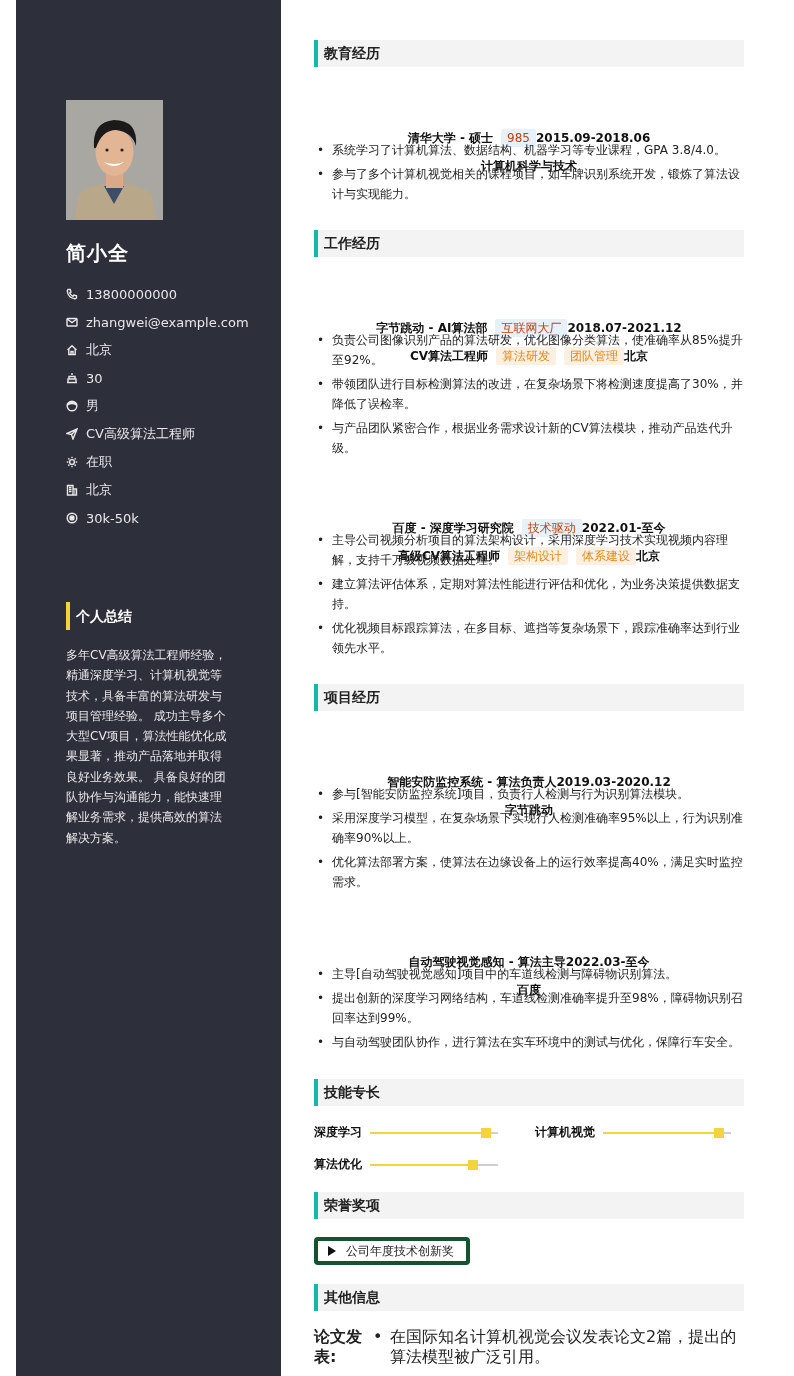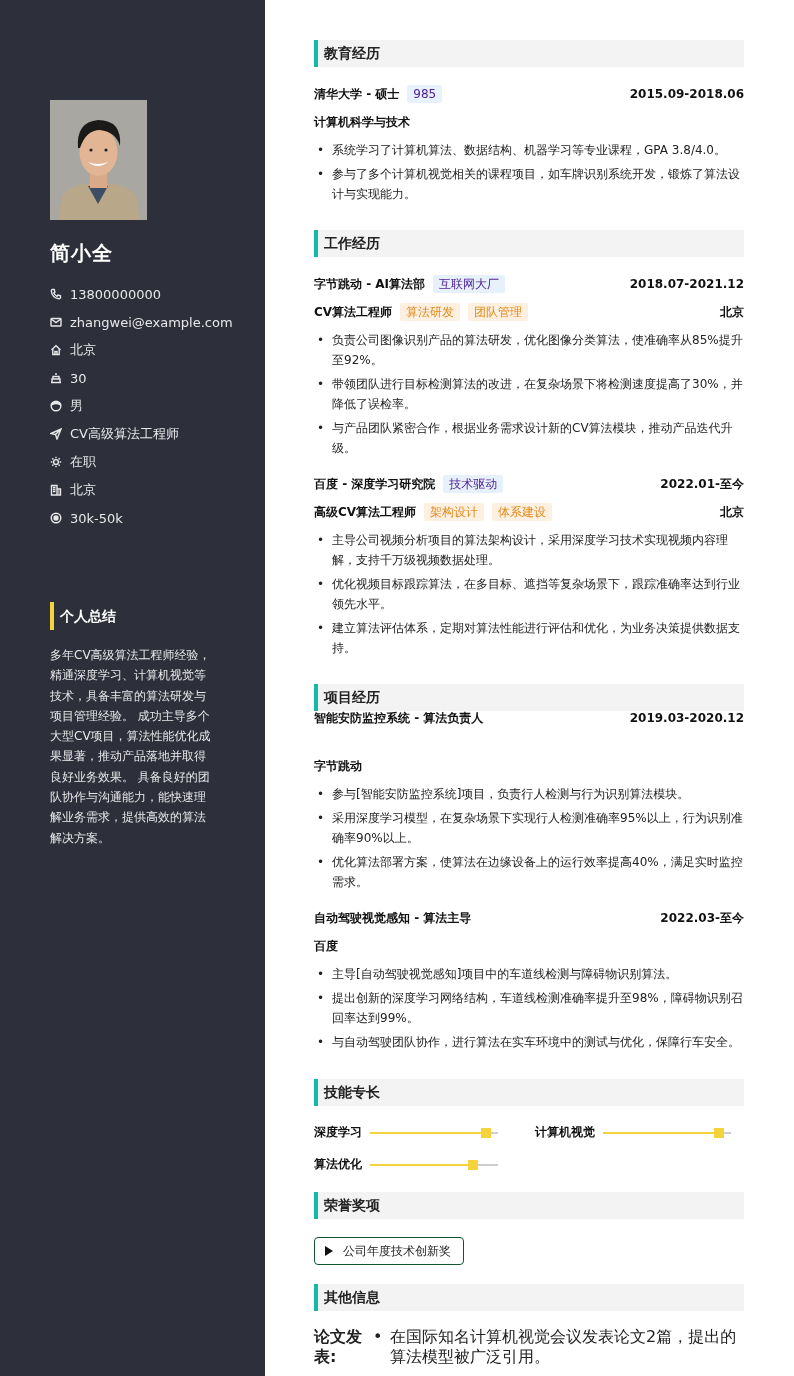--- a/index.html
+++ b/index.html
@@ -1,46 +1,46 @@
 <!DOCTYPE html>
 <html><head>
 <meta charset="utf-8">
 <style>
   * { box-sizing: border-box; margin: 0; padding: 0; }
   html, body { width: 794px; height: 1376px; overflow: hidden; background: #ffffff; }
   body { font-family: "DejaVu Sans", "Liberation Sans", sans-serif; color: #222; position: relative; }
 
-  .sidebar { position: absolute; left: 0; top: 0; width: 265px; height: 1376px; background: #2d2f3b; color: #e8e8ea; }
+  .sidebar { position: absolute; left: 16px; top: 0; width: 265px; height: 1376px; background: #2d2f3b; color: #e8e8ea; }
   .avatar { position: absolute; left: 50px; top: 100px; width: 97px; height: 120px; background: #8a8a85; overflow: hidden; }
   .name { position: absolute; left: 50px; top: 240px; font-size: 20px; font-weight: bold; color: #fff; letter-spacing: 1px; }
   .contact-list { position: absolute; left: 50px; top: 280px; list-style: none; }
   .contact-item { height: 28px; display: flex; align-items: center; font-size: 13px; color: #e8e8ea; }
   .contact-item .ic { width: 12px; height: 12px; margin-right: 8px; display: inline-flex; align-items: center; justify-content: center; }
   .contact-item svg { width: 12px; height: 12px; stroke: #e8e8ea; fill: none; stroke-width: 1.4; }
 
   .summary-title { position: absolute; left: 50px; top: 602px; height: 28px; border-left: 4px solid #f5d33c; padding-left: 6px; line-height: 28px; font-size: 14px; font-weight: bold; color: #fff; }
   .summary-text { position: absolute; left: 50px; top: 645px; width: 165px; font-size: 12px; line-height: 20.3px; color: #e8e8ea; word-break: break-all; }
 
   .main { position: absolute; left: 314px; top: 0; width: 430px; }
   .sec-title { position: absolute; left: 0; width: 430px; height: 27px; background: #f3f3f3; border-left: 4px solid #14b8a6; padding-left: 6px; line-height: 27px; font-size: 14px; font-weight: bold; color: #222; }
-  .row { position: absolute; left: 0; width: 430px; display: flex; align-items: center; justify-content: space-between; font-size: 12px; font-weight: bold; color: #111; height: 20px; }
+  .row { position: absolute; left: 0; width: 430px; display: flex; align-items: center; justify-content: center; font-size: 12px; font-weight: bold; color: #111; height: 20px; margin-top: 44px; }
   .row .l { display: flex; align-items: center; }
   .tag { display: inline-block; font-size: 12px; font-weight: normal; padding: 0 6px; height: 18px; line-height: 18px; border-radius: 2px; margin-left: 8px; }
-  .tag.blue { background: #e6f1fc; color: #4c1d95; }
+  .tag.blue { background: #e6f1fc; color: #c2410c; }
   .tag.orange { background: #fdf0e1; color: #e08a1e; }
   .bullets { position: absolute; left: 0; width: 430px; list-style: none; font-size: 12px; line-height: 20px; color: #222; }
   .bullets li { position: relative; padding-left: 18px; margin-bottom: 4px; }
   .bullets li::before { content: "•"; position: absolute; left: 3px; top: 0; color: #222; }
 
   .skill { position: absolute; display: flex; align-items: center; font-size: 12px; font-weight: bold; color: #111; }
   .skill .bar { position: relative; width: 128px; height: 2px; background: #cfcfcf; margin-left: 8px; }
   .skill .fill { position: absolute; left: 0; top: 0; height: 2px; background: #f5d33c; }
   .skill .knob { position: absolute; top: -4px; width: 10px; height: 10px; background: #f5d33c; }
 
-  .award { position: absolute; left: 0; height: 28px; border: 1px solid #14532d; border-radius: 4px; display: flex; align-items: center; padding: 0 12px 0 10px; font-size: 12px; color: #222; background: #fff; }
+  .award { position: absolute; left: 0; height: 28px; border: 4px solid #14532d; border-radius: 4px; display: flex; align-items: center; padding: 0 12px 0 10px; font-size: 12px; color: #222; background: #fff; }
   .award .tri { width: 0; height: 0; border-left: 8px solid #111; border-top: 5px solid transparent; border-bottom: 5px solid transparent; margin-right: 10px; }
 
   .other { position: absolute; left: 0; width: 430px; display: flex; font-size: 16px; color: #222; }
   .other .k { font-weight: bold; width: 58px; line-height: 20px; flex-shrink: 0; }
   .other ul { list-style: none; flex: 1; }
   .other li { position: relative; padding-left: 18px; line-height: 20px; }
   .other li::before { content: "•"; position: absolute; left: 1px; top: 0; }
 </style>
 </head>
 <body>
@@ -196,27 +196,27 @@
   <div class="row" style="top:502px">
     <span class="l">
       <span>高级CV算法工程师</span>
       <span class="tag orange">架构设计</span>
       <span class="tag orange">体系建设</span>
     </span>
     <span>北京</span>
   </div>
   <ul class="bullets" style="top:530px">
     <li>主导公司视频分析项目的算法架构设计，采用深度学习技术实现视频内容理解，支持千万级视频数据处理。</li>
+    <li>建立算法评估体系，定期对算法性能进行评估和优化，为业务决策提供数据支持。</li>
     <li>优化视频目标跟踪算法，在多目标、遮挡等复杂场景下，跟踪准确率达到行业领先水平。</li>
-    <li>建立算法评估体系，定期对算法性能进行评估和优化，为业务决策提供数据支持。</li>
   </ul>
 
   <div class="sec-title" style="top:684px">项目经历</div>
 
-  <div class="row" style="top:708px">
+  <div class="row" style="top:728px">
     <span>智能安防监控系统 - 算法负责人</span>
     <span>2019.03-2020.12</span>
   </div>
   <div class="row" style="top:756px">
     <span>字节跳动</span>
   </div>
   <ul class="bullets" style="top:784px">
     <li>参与[智能安防监控系统]项目，负责行人检测与行为识别算法模块。</li>
     <li>采用深度学习模型，在复杂场景下实现行人检测准确率95%以上，行为识别准确率90%以上。</li>
     <li>优化算法部署方案，使算法在边缘设备上的运行效率提高40%，满足实时监控需求。</li>

